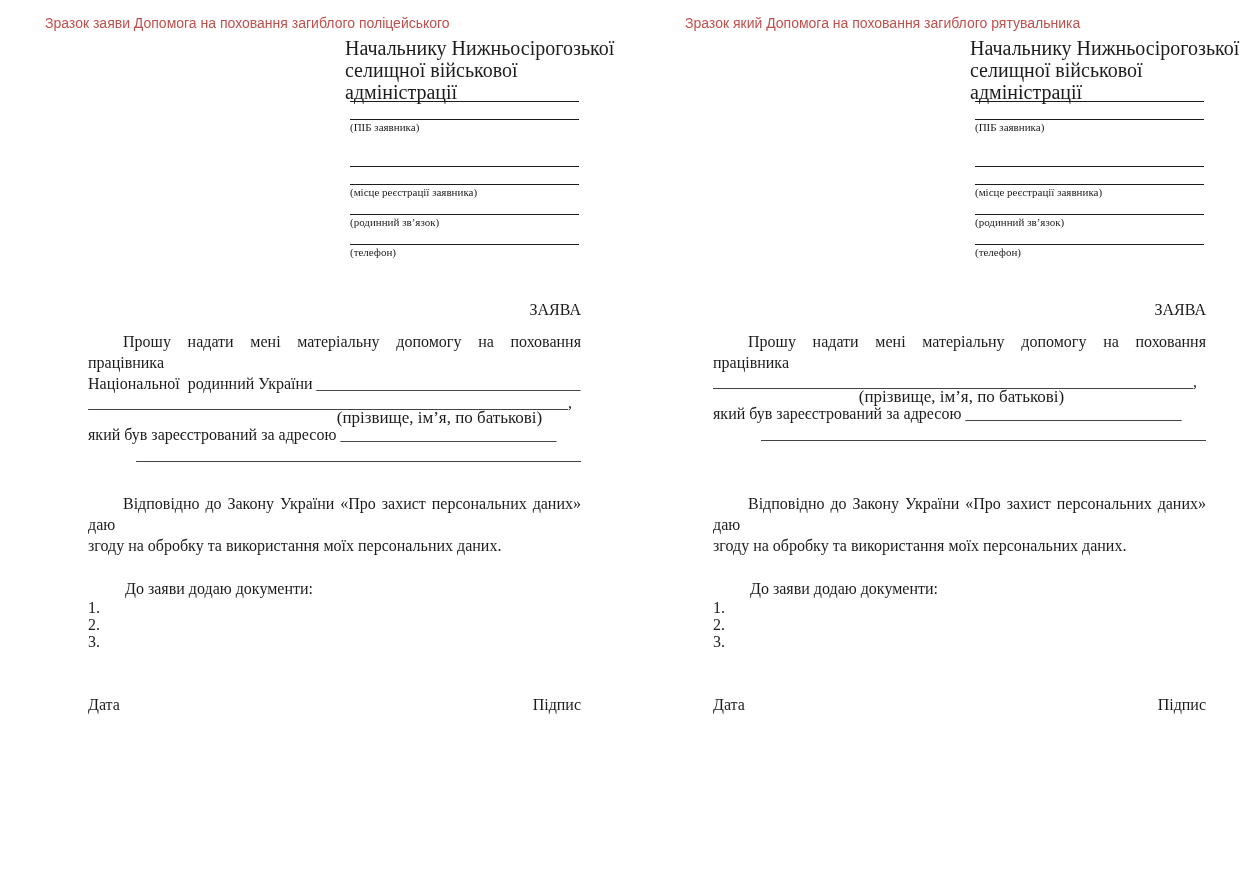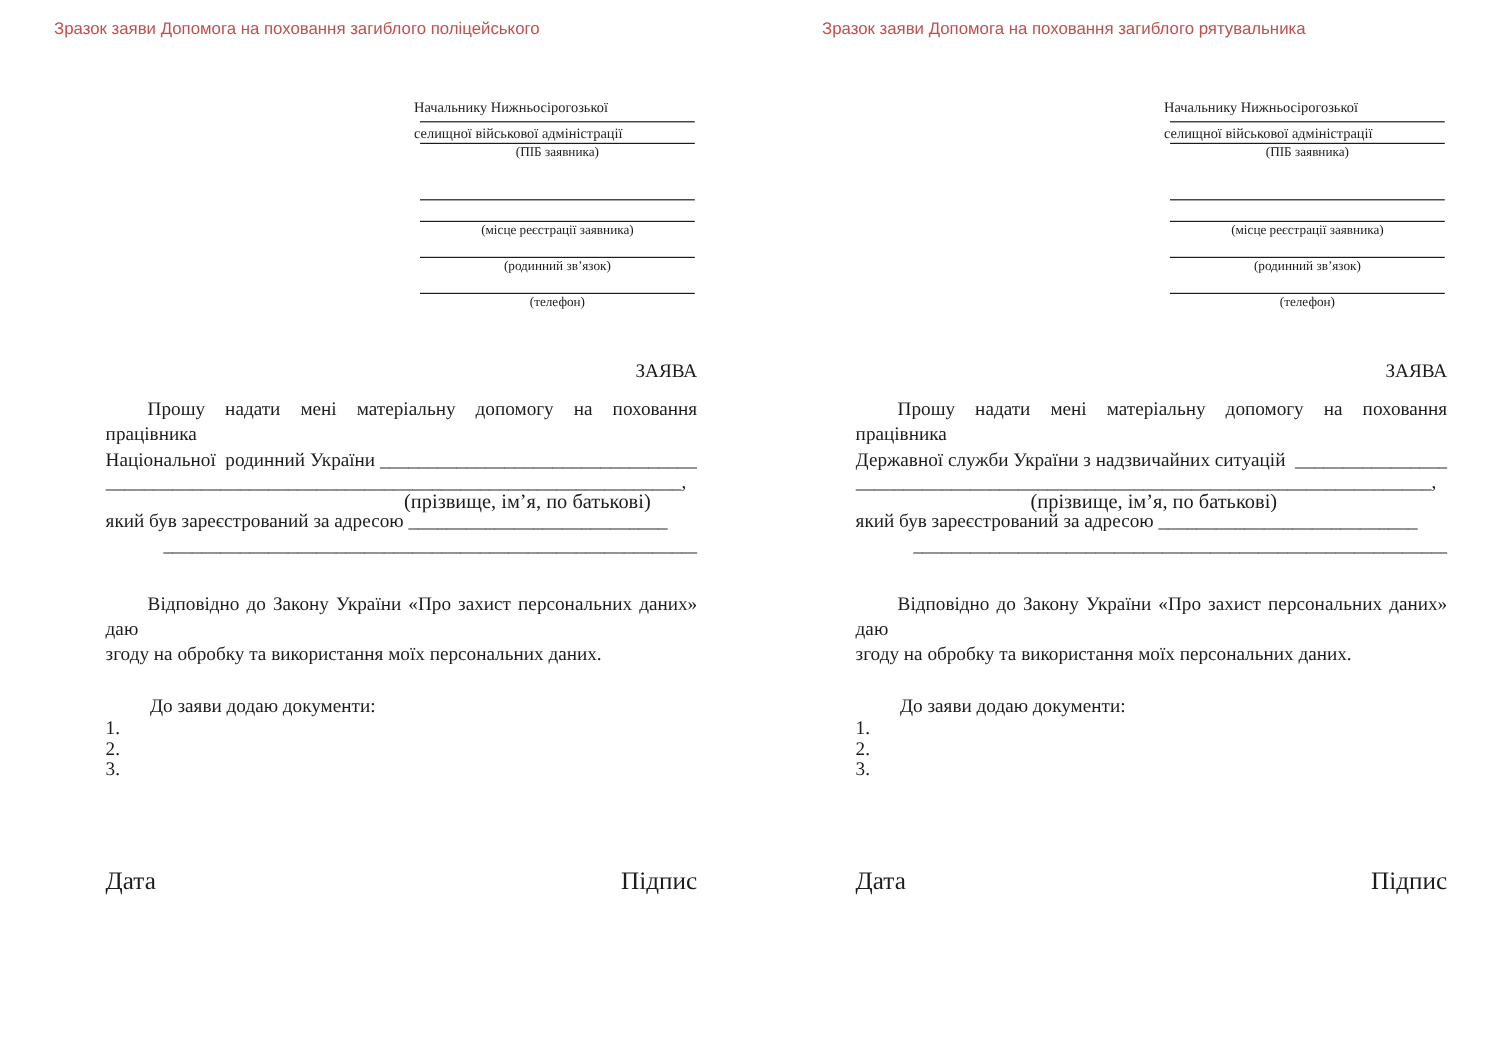--- a/index.html
+++ b/index.html
@@ -17,27 +17,27 @@
 
   .annotation {
     position: absolute; top: 15px;
     font-family: "Liberation Sans", "DejaVu Sans", sans-serif;
     font-size: 14px; line-height: 16px;
     color: #c0504d; white-space: nowrap;
   }
   .page--left  .annotation { left: 45px; }
   .page--right .annotation { left: 60px; }
 
-  .addressee { position: absolute; left: 345px; top: 37px; font-size: 12px; line-height: 22px; margin-top: 41px; }
+  .addressee { position: absolute; left: 345px; top: 37px; font-size: 20px; line-height: 22px; }
 
   .hfields { position: absolute; left: 350px; top: 84px; width: 229px; }
   .hf-line  { height: 17px; border-bottom: 1px solid #1c1c1c; }
   .hf-line--short { height: 15px; border-bottom: 1px solid #1c1c1c; }
   .hf-line--gap { margin-top: 15px; }
-  .hf-label { font-size: 11px; height: 14px; line-height: 15px; text-align: center; }
+  .hf-label { font-size: 11px; height: 14px; line-height: 15px; }
 
   .doc-title { position: absolute; left: 88px; top: 301px; width: 493px; text-align: right; font-size: 16px; line-height: 18px; }
 
   .par1 { position: absolute; left: 88px; top: 331px; width: 493px; font-size: 16px; }
   .rq-l1 { line-height: 21px; text-align: justify; text-align-last: justify; text-indent: 35px; }
   .rq-l2 { line-height: 21px; white-space: pre; overflow: hidden; }
   .rq-l3 { height: 17px; line-height: 17px; white-space: pre; overflow: hidden; }
   .name-label { font-size: 17px; height: 13px; line-height: 13px; text-align: center; }
   .page--left  .name-label { padding-left: 210px; }
   .page--right .name-label { padding-left: 4px; }
@@ -45,21 +45,21 @@
   .rq-l5 { height: 19px; line-height: 19px; white-space: pre; overflow: hidden; margin-left: 48px; }
 
   .par2 { position: absolute; left: 88px; top: 445px; width: 493px; font-size: 16px; }
   .cs-l1 { line-height: 21px; text-align: justify; text-align-last: justify; text-indent: 35px; margin-top: 48px; }
   .cs-l2 { line-height: 21px; }
 
   .docs { position: absolute; left: 88px; top: 579px; width: 493px; font-size: 16px; }
   .docs-heading { line-height: 20px; text-indent: 37px; }
   .doc-item { line-height: 17px; }
 
-  .footer { position: absolute; left: 88px; top: 726px; width: 493px; font-size: 21px; line-height: 16px;
+  .footer { position: absolute; left: 88px; top: 697px; width: 493px; font-size: 16px; line-height: 16px;
             display: flex; justify-content: space-between; }
 </style>
 </head>
 <body style="background: rgb(255, 255, 255); color: rgb(28, 28, 28);">
 
 <div class="page page--left">
   <div class="annotation" style="color: rgb(192, 80, 77);">Зразок заяви Допомога на поховання загиблого поліцейського</div>
 
   <div class="addressee">
     <div>Начальнику Нижньосірогозької</div>
@@ -102,21 +102,21 @@
     <div class="doc-item">3.</div>
   </div>
 
   <div class="footer">
     <span>Дата</span>
     <span>Підпис</span>
   </div>
 </div>
 
 <div class="page page--right">
-  <div class="annotation" style="color: rgb(192, 80, 77);">Зразок заяви Допомога на поховання загиблого рятувальника</div>
+  <div class="annotation" style="color: rgb(192, 80, 77);">Зразок який Допомога на поховання загиблого рятувальника</div>
 
   <div class="addressee">
     <div>Начальнику Нижньосірогозької</div>
     <div>селищної військової адміністрації</div>
   </div>
 
   <div class="hfields">
     <div class="hf-line"></div>
     <div class="hf-line"></div>
     <div class="hf-label">(ПІБ заявника)</div>
@@ -126,21 +126,20 @@
     <div class="hf-line--short"></div>
     <div class="hf-label">(родинний зв’язок)</div>
     <div class="hf-line--short"></div>
     <div class="hf-label">(телефон)</div>
   </div>
 
   <div class="doc-title">ЗАЯВА</div>
 
   <div class="par1">
     <div class="rq-l1">Прошу надати мені матеріальну допомогу на поховання працівника</div>
-    <div class="rq-l2">Державної служби України з надзвичайних ситуацій  ________________</div>
     <div class="rq-l3">____________________________________________________________,</div>
     <div class="name-label">(прізвище, ім’я, по батькові)</div>
     <div class="rq-l4">який був зареєстрований за адресою ___________________________</div>
     <div class="rq-l5">____________________________________________________________.</div>
   </div>
 
   <div class="par2">
     <div class="cs-l1">Відповідно до Закону України «Про захист персональних даних» даю</div>
     <div class="cs-l2">згоду на обробку та використання моїх персональних даних.</div>
   </div>

